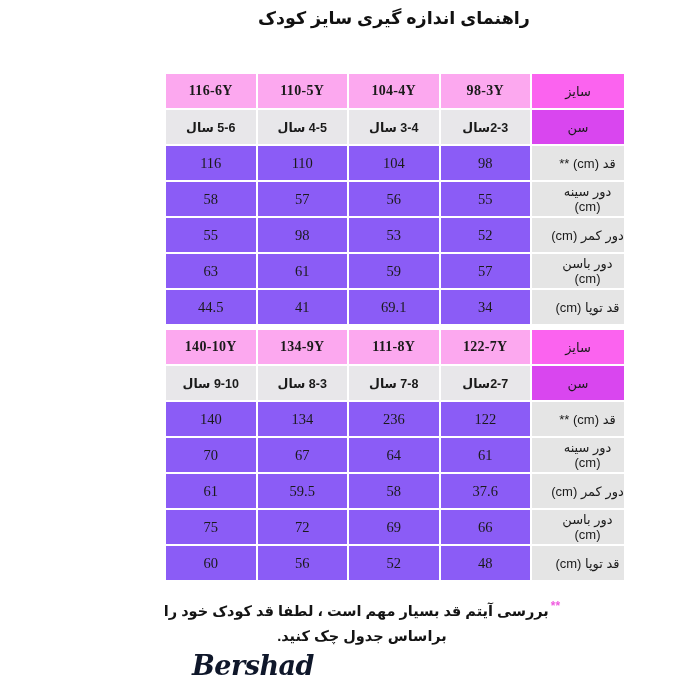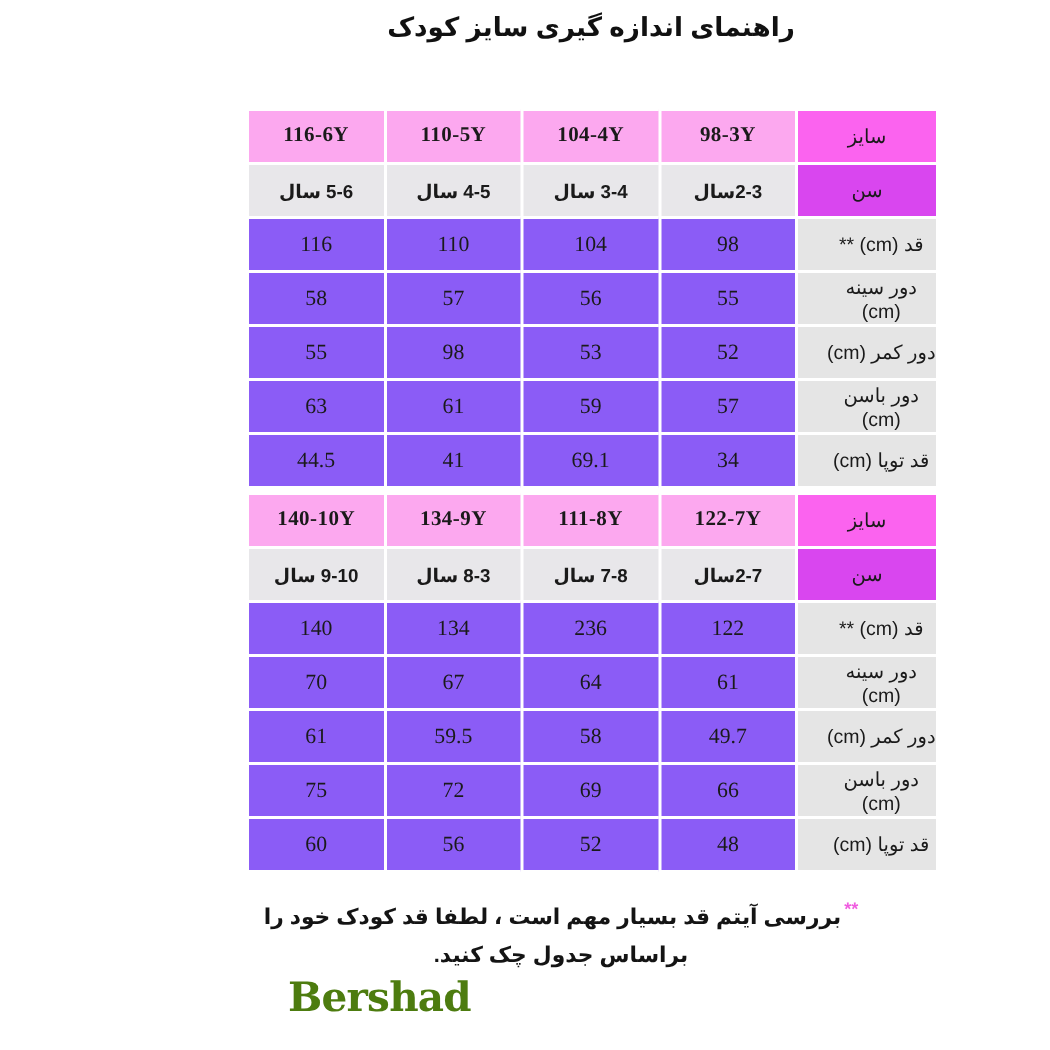--- a/index.html
+++ b/index.html
@@ -101,21 +101,21 @@
     font-size: 12.5px;
     font-weight: normal;
     color: #111111;
     direction: rtl;
   }
 
   
   .footnote {
     position: absolute;
     top: 596px;
-    left: 120px;
+    left: 108px;
     width: 420px;
     text-align: center;
     direction: rtl;
     font-size: 14.5px;
     font-weight: bold;
     color: #141414;
     line-height: 1.75;
   }
   .footnote .stars {
     color: #f05ce0;
@@ -126,21 +126,22 @@
   }
 
   
   .logo {
     position: absolute;
     top: 650px;
     left: 148px;
     font-family: "DejaVu Serif", "Liberation Serif", serif;
     font-size: 27px;
     font-weight: bold;
-    color: #4d7c0f;
+    font-style: italic;
+    color: #0f172a;
     letter-spacing: -0.5px;
     direction: ltr;
   }
 </style>
 </head>
 <body>
 
 <div class="page">
 
   <div class="title">راهنمای اندازه گیری سایز کودک</div>
@@ -238,21 +239,21 @@
       </tr>
       <tr class="row-data">
         <td class="label-cell">دور سینه (cm)</td>
         <td class="data-cell">61</td>
         <td class="data-cell">64</td>
         <td class="data-cell">67</td>
         <td class="data-cell">70</td>
       </tr>
       <tr class="row-data">
         <td class="label-cell">دور کمر (cm)</td>
-        <td class="data-cell">49.7</td>
+        <td class="data-cell">37.6</td>
         <td class="data-cell">58</td>
         <td class="data-cell">59.5</td>
         <td class="data-cell">61</td>
       </tr>
       <tr class="row-data">
         <td class="label-cell">دور باسن (cm)</td>
         <td class="data-cell">66</td>
         <td class="data-cell">69</td>
         <td class="data-cell">72</td>
         <td class="data-cell">75</td>

